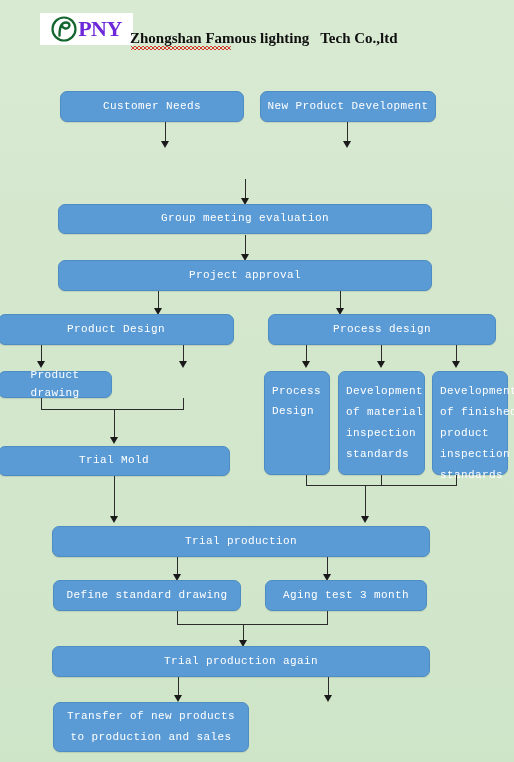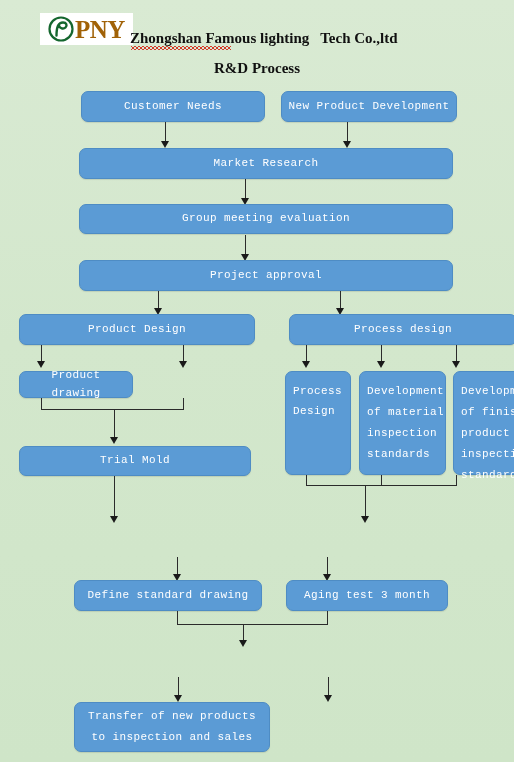--- a/index.html
+++ b/index.html
@@ -29,22 +29,22 @@
     background: #ffffff;
     display: flex;
     align-items: center;
     justify-content: center;
     overflow: hidden;
   }
   .logo-mark { display: block; }
   .logo-text {
     font-family: "Liberation Serif", serif;
     font-weight: bold;
-    font-size: 25px;
-    color: #a16207;
+    font-size: 22px;
+    color: #6d28d9;
     letter-spacing: -0.5px;
     margin-left: 1px;
     line-height: 1;
   }
   .company-title {
     position: absolute;
     left: 130px;
     top: 30px;
     font-family: "Liberation Serif", serif;
     font-weight: bold;
@@ -87,21 +87,20 @@
     font-family: "Liberation Mono", monospace;
     font-size: 11px;
     letter-spacing: 0.4px;
     display: flex;
     align-items: center;
     justify-content: center;
     text-align: center;
     line-height: 1.55;
     padding: 2px 4px;
     box-shadow: 0 1px 1px rgba(0,0,0,0.10);
-    margin-left: 21px;
   }
   .node.tall {
     align-items: flex-start;
     justify-content: flex-start;
     text-align: left;
     padding: 9px 7px;
     line-height: 1.85;
   }
   .node.multi { line-height: 1.9; }
 
@@ -129,31 +128,29 @@
   <div class="logo-box">
     <svg class="logo-mark" width="26" height="26" viewBox="0 0 26 26">
       <circle cx="13" cy="13" r="11.5" fill="none" stroke="#14662e" stroke-width="2.2"></circle>
       <path d="M8.5 19.5 C8.5 10.5 10.5 6.5 15 6.5 C18.5 6.5 19.5 9.5 17.5 11.5 C15.5 13.5 11.5 12.5 11 9.5" fill="none" stroke="#14662e" stroke-width="2.4" stroke-linecap="round"></path>
     </svg>
     <span class="logo-text">PNY</span>
   </div>
 
   <div class="company-title">Zhongshan Famous lighting   Tech Co.,ltd</div>
   <div class="squiggle"></div>
-  <div class="subtitle">R&amp;D Process</div>
 
   <div class="node" style="left:60px; top:91px; width:184px; height:31px;">Customer Needs</div>
   <div class="node" style="left:260px; top:91px; width:176px; height:31px;">New Product Development</div>
 
   <div class="conn v" style="left:165px; top:122px; height:23px;"></div>
   <div class="arrow" style="left:161px; top:141px;"></div>
   <div class="conn v" style="left:347px; top:122px; height:23px;"></div>
   <div class="arrow" style="left:343px; top:141px;"></div>
 
-  <div class="node" style="left:58px; top:148px; width:374px; height:31px;">Market Research</div>
   <div class="conn v" style="left:245px; top:179px; height:23px;"></div>
   <div class="arrow" style="left:241px; top:198px;"></div>
 
   <div class="node" style="left:58px; top:204px; width:374px; height:30px;">Group meeting evaluation</div>
   <div class="conn v" style="left:245px; top:235px; height:23px;"></div>
   <div class="arrow" style="left:241px; top:254px;"></div>
 
   <div class="node" style="left:58px; top:260px; width:374px; height:31px;">Project approval</div>
 
   <div class="conn v" style="left:158px; top:291px; height:20px;"></div>
@@ -192,36 +189,38 @@
   <div class="conn v" style="left:114px; top:476px; height:43px;"></div>
   <div class="arrow" style="left:110px; top:516px;"></div>
 
   <div class="conn v" style="left:306px; top:475px; height:11px;"></div>
   <div class="conn v" style="left:381px; top:475px; height:11px;"></div>
   <div class="conn v" style="left:456px; top:475px; height:11px;"></div>
   <div class="conn h" style="left:306px; top:485px; width:151px;"></div>
   <div class="conn v" style="left:365px; top:485px; height:34px;"></div>
   <div class="arrow" style="left:361px; top:516px;"></div>
 
+  <div class="node" style="left:52px; top:526px; width:378px; height:31px;">Trial production</div>
 
   <div class="conn v" style="left:177px; top:557px; height:20px;"></div>
   <div class="arrow" style="left:173px; top:574px;"></div>
   <div class="conn v" style="left:327px; top:557px; height:20px;"></div>
   <div class="arrow" style="left:323px; top:574px;"></div>
 
   <div class="node" style="left:53px; top:580px; width:188px; height:31px;">Define standard drawing</div>
   <div class="node" style="left:265px; top:580px; width:162px; height:31px;">Aging test 3 month</div>
 
   <div class="conn v" style="left:177px; top:611px; height:13px;"></div>
   <div class="conn v" style="left:327px; top:611px; height:13px;"></div>
   <div class="conn h" style="left:177px; top:624px; width:151px;"></div>
   <div class="conn v" style="left:243px; top:624px; height:19px;"></div>
   <div class="arrow" style="left:239px; top:640px;"></div>
 
+  <div class="node" style="left:52px; top:646px; width:378px; height:31px;">Trial production again</div>
 
   <div class="conn v" style="left:178px; top:677px; height:21px;"></div>
   <div class="arrow" style="left:174px; top:695px;"></div>
   <div class="conn v" style="left:328px; top:677px; height:21px;"></div>
   <div class="arrow" style="left:324px; top:695px;"></div>
 
-  <div class="node multi" style="left:53px; top:702px; width:196px; height:50px; line-height:1.9;">Transfer of new products to inspection and sales</div>
+  <div class="node multi" style="left:53px; top:702px; width:196px; height:50px; line-height:1.9;">Transfer of new products to production and sales</div>
 
 </div>
 
 </body></html>

